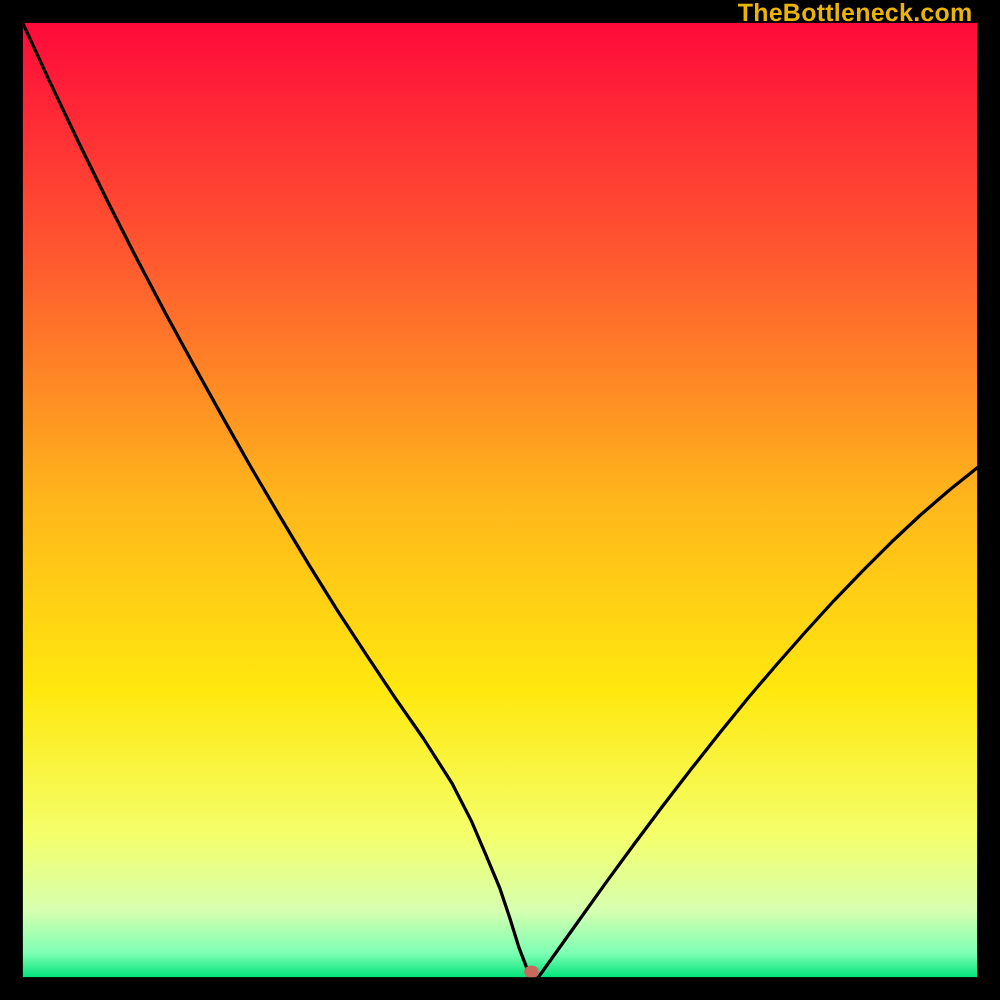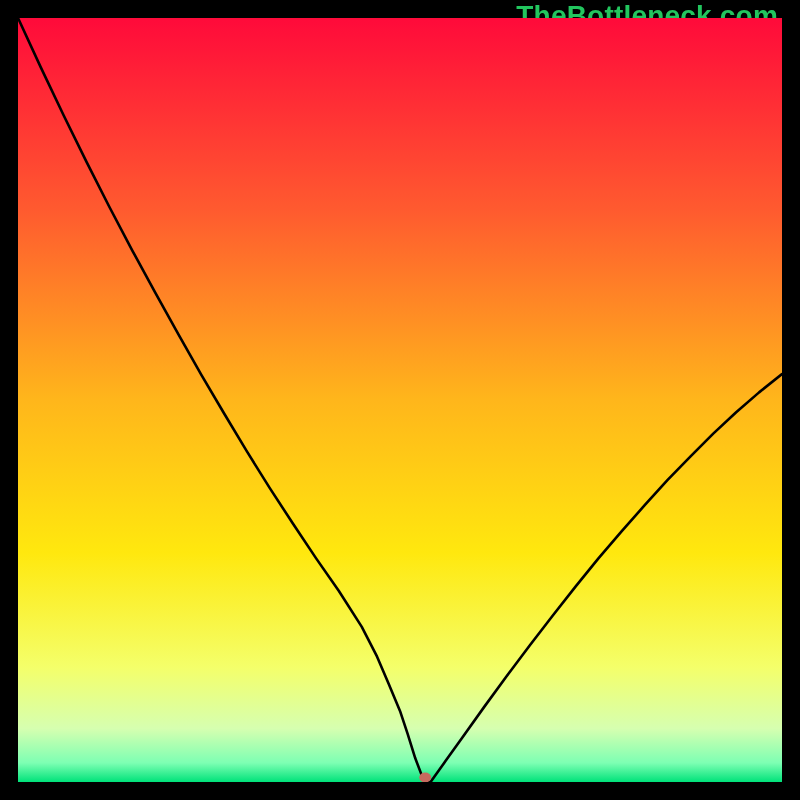--- a/index.html
+++ b/index.html
@@ -29,23 +29,23 @@
   .plot svg {
     display: block;
     width: 764px;
     height: 764px;
   }
   .watermark {
     position: absolute;
     top: 0px;
     right: 22px;
     font-family: Arial, Helvetica, sans-serif;
-    font-size: 28px;
+    font-size: 20px;
     font-weight: 600;
-    color: #22c55e;
+    color: #eab308;
     letter-spacing: 0.2px;
     user-select: none;
   }
 </style>
 </head>
 <body>
 <div class="frame">
   <div class="watermark">TheBottleneck.com</div>
   <div class="plot">
     <svg id="chart-svg" viewBox="0 0 764 764" preserveAspectRatio="none">

